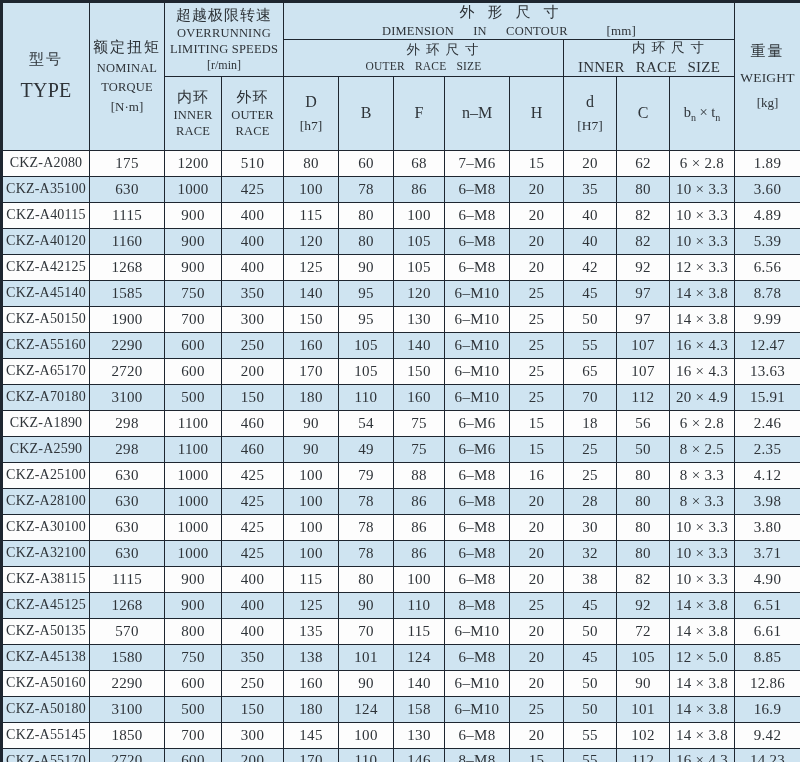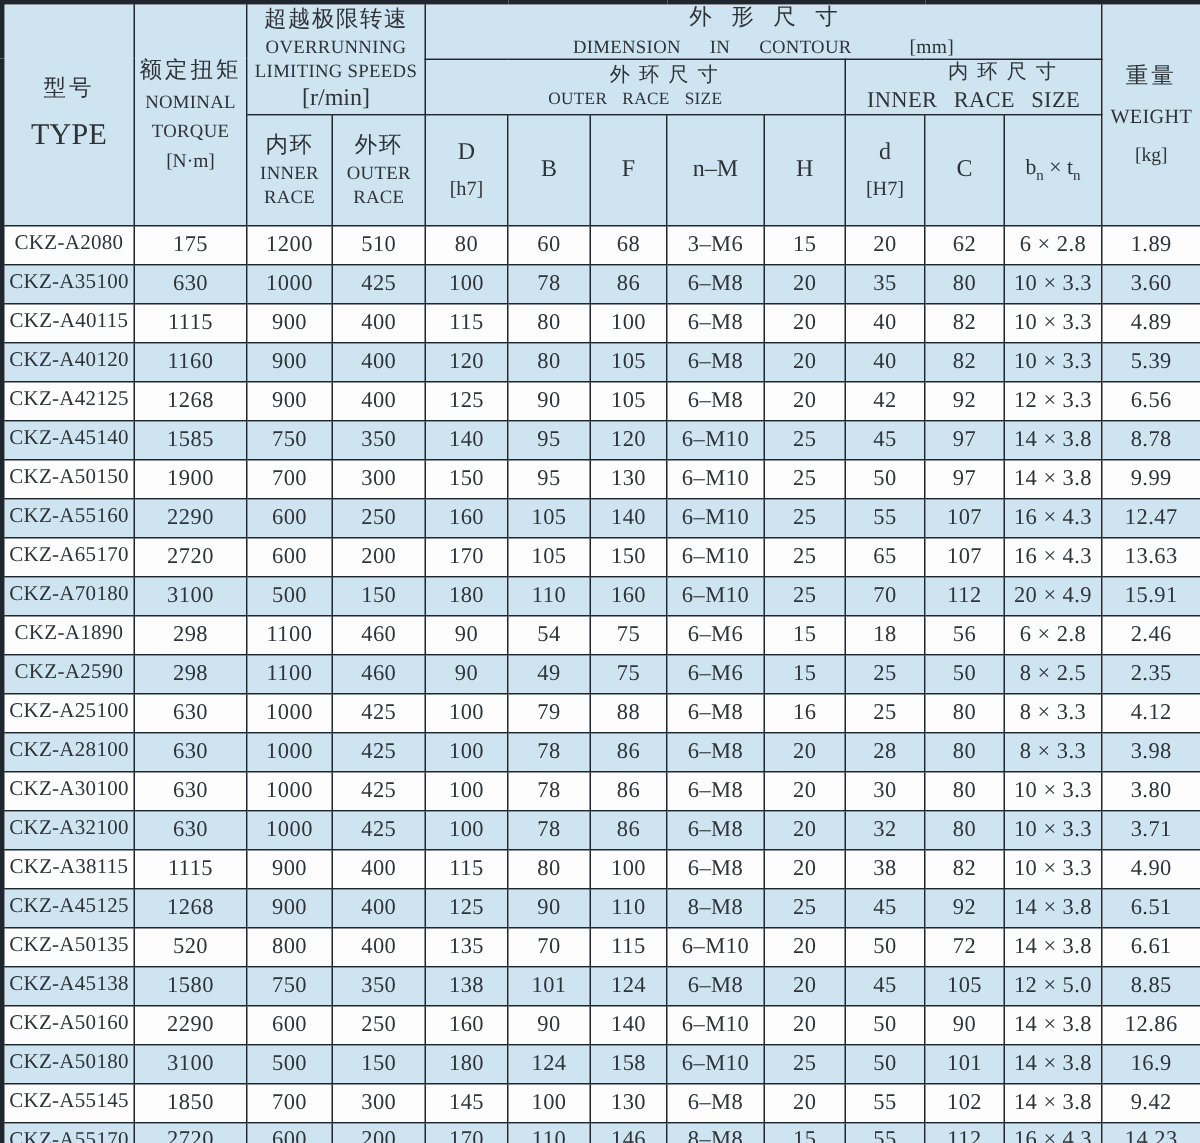--- a/index.html
+++ b/index.html
@@ -87,21 +87,21 @@
           <span class="en">NOMINAL</span>
           <span class="en">TORQUE</span>
           <span class="unit">[N·m]</span>
         </div>
       </th>
       <th colspan="2" rowspan="2">
         <div class="stack stack-tight">
           <span class="zh" style="letter-spacing:1px">超越极限转速</span>
           <span class="en">OVERRUNNING</span>
           <span class="en">LIMITING SPEEDS</span>
-          <span class="unit" style="font-size:16px">[r/min]</span>
+          <span class="unit" style="font-size:12px">[r/min]</span>
         </div>
       </th>
       <th colspan="8">
         <div class="stack stack-tight">
           <span class="zh zh-wide">外形尺寸</span>
           <span class="en en-wide"><span>DIMENSION IN CONTOUR</span>&nbsp;&nbsp;<span class="unit" style="display:inline">[mm]</span></span>
         </div>
       </th>
       <th rowspan="3">
         <div class="stack stack-loose">
@@ -174,21 +174,21 @@
   </thead>
   <tbody>
       <tr>
         <td class="type-cell">CKZ-A2080</td>
         <td>175</td>
         <td>1200</td>
         <td>510</td>
         <td>80</td>
         <td>60</td>
         <td>68</td>
-        <td>3–M6</td>
+        <td>7–M6</td>
         <td>15</td>
         <td>20</td>
         <td>62</td>
         <td>6 × 2.8</td>
         <td>1.89</td>
       </tr>
       <tr class="stripe">
         <td class="type-cell">CKZ-A35100</td>
         <td>630</td>
         <td>1000</td>
@@ -438,21 +438,21 @@
         <td>110</td>
         <td>8–M8</td>
         <td>25</td>
         <td>45</td>
         <td>92</td>
         <td>14 × 3.8</td>
         <td>6.51</td>
       </tr>
       <tr>
         <td class="type-cell">CKZ-A50135</td>
-        <td>520</td>
+        <td>570</td>
         <td>800</td>
         <td>400</td>
         <td>135</td>
         <td>70</td>
         <td>115</td>
         <td>6–M10</td>
         <td>20</td>
         <td>50</td>
         <td>72</td>
         <td>14 × 3.8</td>

